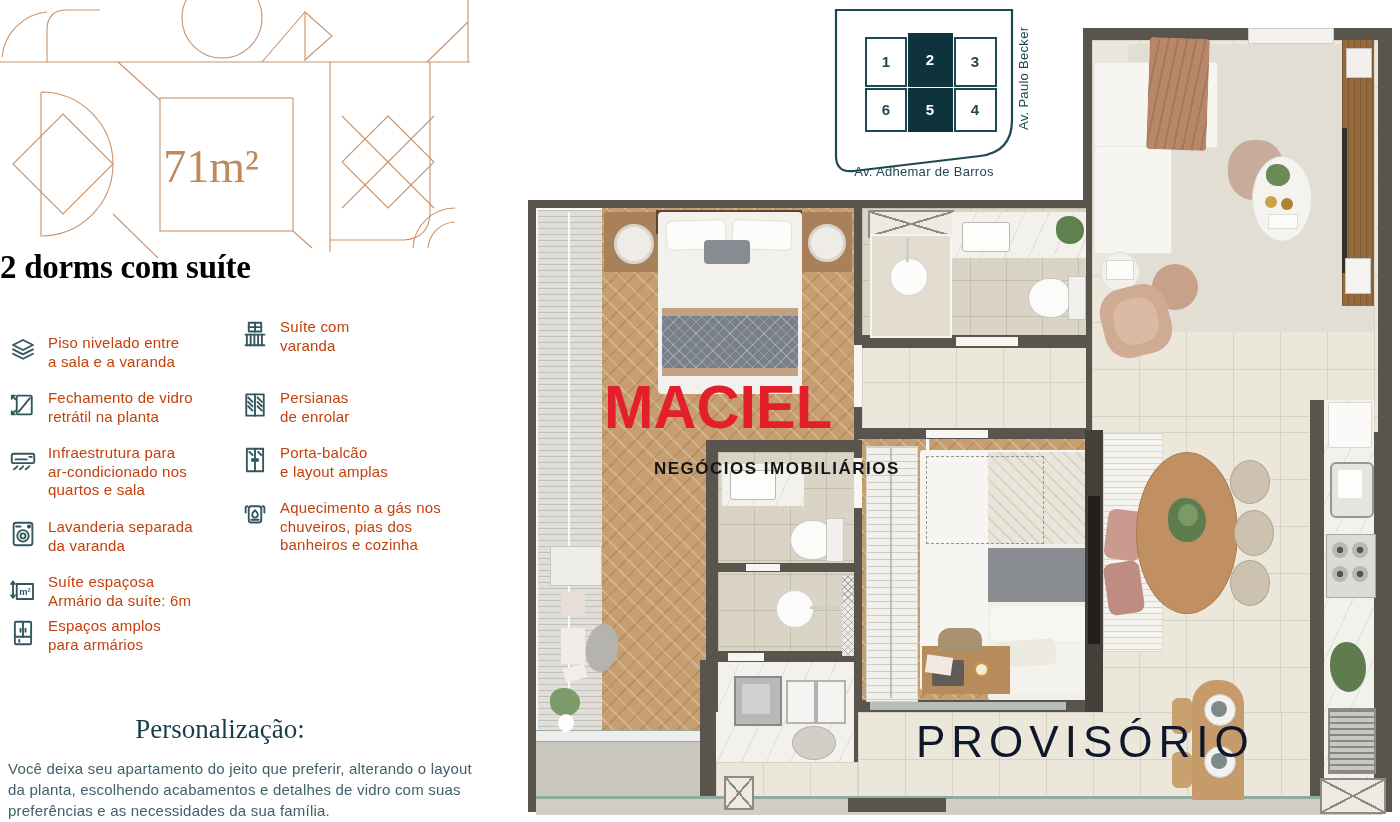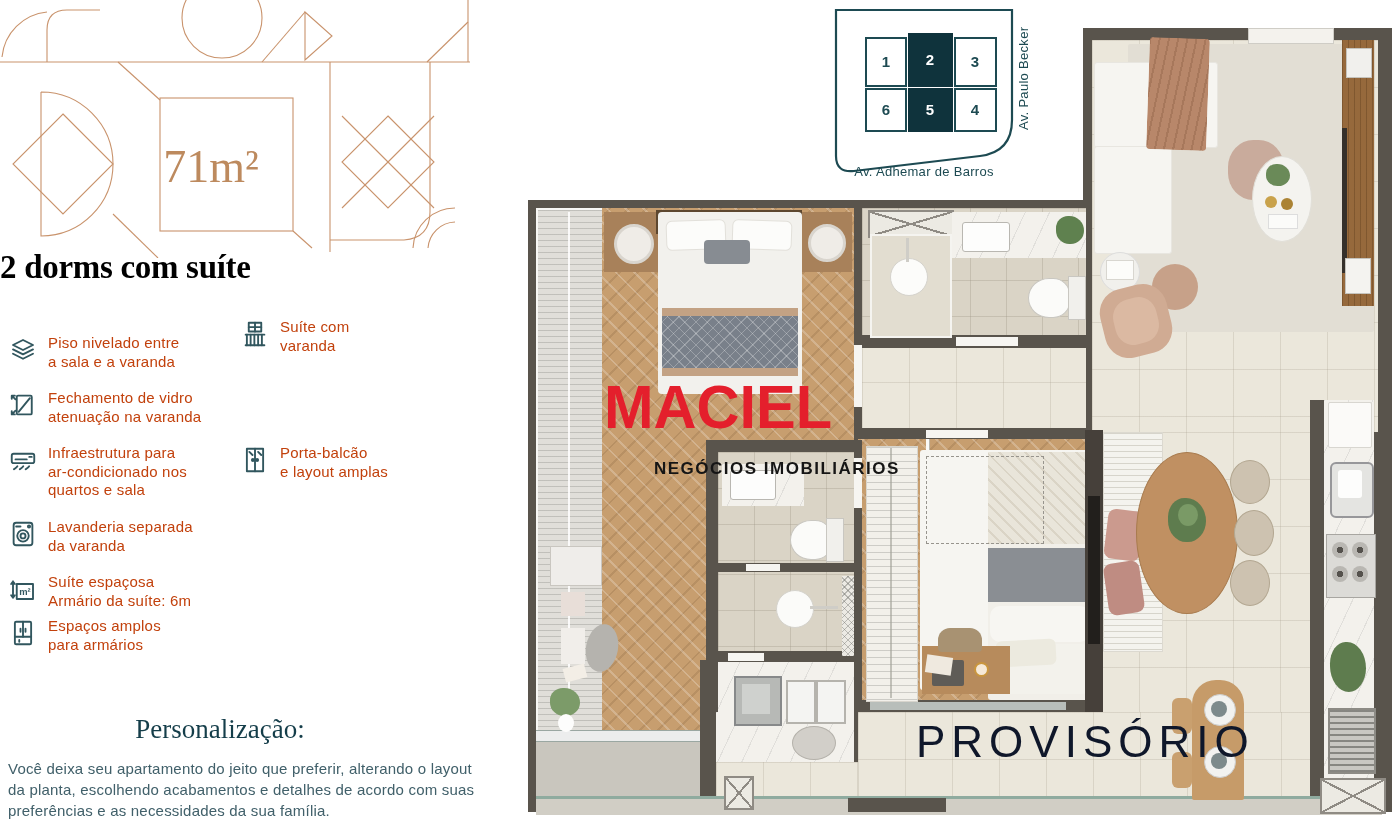--- a/index.html
+++ b/index.html
@@ -116,21 +116,21 @@
   </div>
   <div class="feat" style="left:8px;top:389px;width:225px">
     <span class="ficon">
       <svg viewBox="0 0 24 24">
           <rect x="7" y="4.5" width="12" height="15" rx="1"></rect>
           <path d="M17.5 6.5L8.5 17.5"></path>
           <path d="M3 7V4.5h2.5M3 4.5l3 3"></path>
           <path d="M3 17v2.5h2.5M3 19.5l3-3"></path>
         </svg></span>
     <span class="ftext">Fechamento de vidro
-atenuação na varanda</span>
+retrátil na planta</span>
   </div>
   <div class="feat" style="left:8px;top:518px;width:225px">
     <span class="ficon">
       <svg viewBox="0 0 24 24">
           <rect x="4.5" y="3" width="15" height="18" rx="2"></rect>
           <circle cx="12" cy="13.5" r="4.6"></circle>
           <circle cx="12" cy="13.5" r="2"></circle>
           <path d="M6.5 6h3.5"></path>
           <circle cx="16.8" cy="6" r=".9"></circle>
         </svg></span>
@@ -177,35 +177,58 @@
       <svg viewBox="0 0 24 24">
           <rect x="7" y="3" width="10" height="7"></rect>
           <path d="M12 3v7M7 6.5h10"></path>
           <path d="M4.5 12.5h15"></path>
           <path d="M5.5 12.5V21M8.5 12.5V21M11.5 12.5V21M14.5 12.5V21M17.5 12.5V21"></path>
           <path d="M4.5 21h15"></path>
         </svg></span>
     <span class="ftext">Suíte com
 varanda</span>
   </div>
+  <div class="feat" style="left:240px;top:389px;width:235px">
+    <span class="ficon">
+      <svg viewBox="0 0 24 24">
+          <rect x="5" y="3.5" width="14" height="17"></rect>
+          <path d="M12 3.5v17"></path>
+          <path d="M6.5 6l3.5 3.5M6.5 9.5L10 13M6.5 13l3.5 3.5"></path>
+          <path d="M14 6l3.5 3.5M14 9.5L17.5 13M14 13l3.5 3.5"></path>
+        </svg></span>
+    <span class="ftext">Persianas
+de enrolar</span>
+  </div>
   <div class="feat" style="left:240px;top:444px;width:235px">
     <span class="ficon">
       <svg viewBox="0 0 24 24">
           <rect x="5.5" y="3" width="13" height="18"></rect>
           <path d="M12 3v18"></path>
           <circle cx="10.3" cy="12" r=".8"></circle>
           <circle cx="13.7" cy="12" r=".8"></circle>
           <path d="M7.5 5.5l2.5 2.5M14.5 5.5L17 8"></path>
         </svg></span>
     <span class="ftext">Porta-balcão
 e layout amplas</span>
   </div>
+  <div class="feat" style="left:240px;top:499px;width:245px">
+    <span class="ficon">
+      <svg viewBox="0 0 24 24">
+          <rect x="7" y="5" width="10" height="13" rx="2"></rect>
+          <path d="M12 8.2c1.6 1.3 2.3 2.4 2.3 3.6a2.3 2.3 0 1 1-4.6 0c0-1.2.7-2.3 2.3-3.6z"></path>
+          <path d="M4.5 10V6.5c0-1 .6-1.5 1.5-1.5M19.5 10V6.5c0-1-.6-1.5-1.5-1.5"></path>
+          <path d="M9 15.8h6"></path>
+        </svg></span>
+    <span class="ftext">Aquecimento a gás nos
+chuveiros, pias dos
+banheiros e cozinha</span>
+  </div>
 
   <div class="a pers-h">Personalização:</div>
-  <div class="a pers-b">Você deixa seu apartamento do jeito que preferir, alterando o layout da planta, escolhendo acabamentos e detalhes de acordo com suas preferências e as necessidades da sua família.</div>
+  <div class="a pers-b">Você deixa seu apartamento do jeito que preferir, alterando o layout da planta, escolhendo acabamentos e detalhes de vidro com suas preferências e as necessidades da sua família.</div>
 
   <svg class="a" style="left:828px;top:2px" width="210" height="184" viewBox="0 0 210 184">
     <path d="M8,8 H184 V118 Q184,150 152,154 L26,169 Q8,171 8,154 Z" fill="none" stroke="#1d4a52" stroke-width="2.2"></path>
     <rect x="38" y="36" width="40" height="48" fill="#ffffff" stroke="#1d4a52" stroke-width="2"></rect>
     <rect x="81" y="32" width="43" height="52" fill="#0f333c" stroke="#0f333c" stroke-width="2"></rect>
     <rect x="127" y="36" width="41" height="48" fill="#ffffff" stroke="#1d4a52" stroke-width="2"></rect>
     <rect x="38" y="87" width="40" height="42" fill="#ffffff" stroke="#1d4a52" stroke-width="2"></rect>
     <rect x="81" y="87" width="43" height="42" fill="#0f333c" stroke="#0f333c" stroke-width="2"></rect>
     <rect x="127" y="87" width="41" height="42" fill="#ffffff" stroke="#1d4a52" stroke-width="2"></rect>
     <text class="smap-num" x="58" y="65" text-anchor="middle" fill="#1d4a52">1</text>

